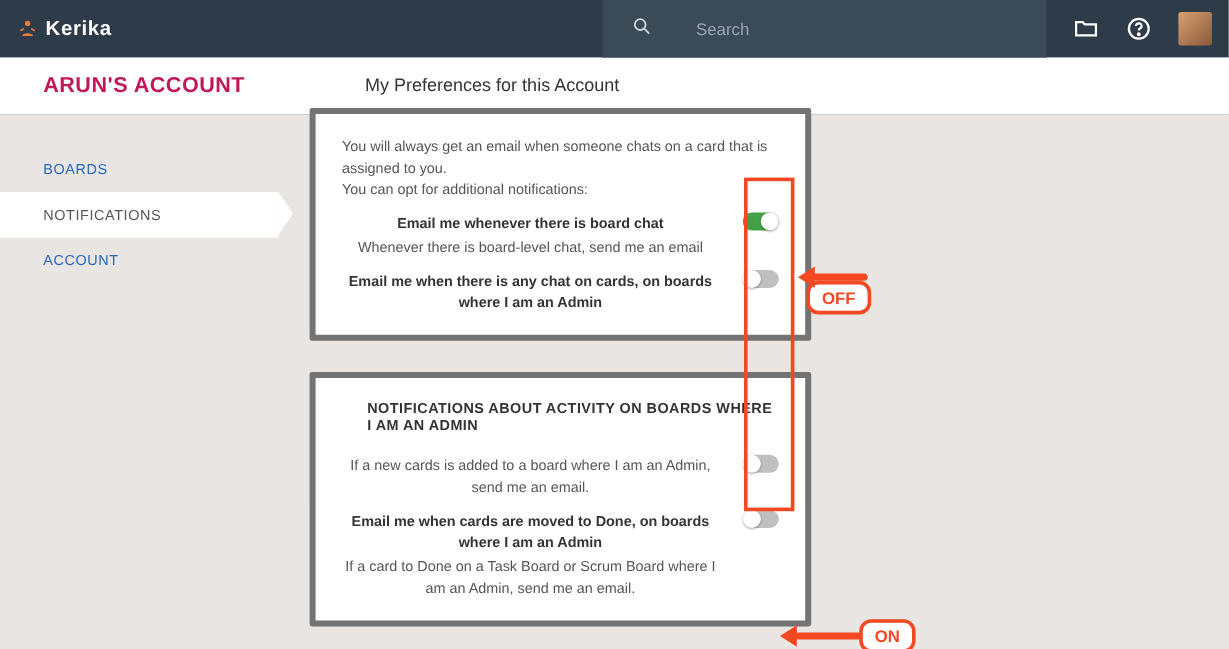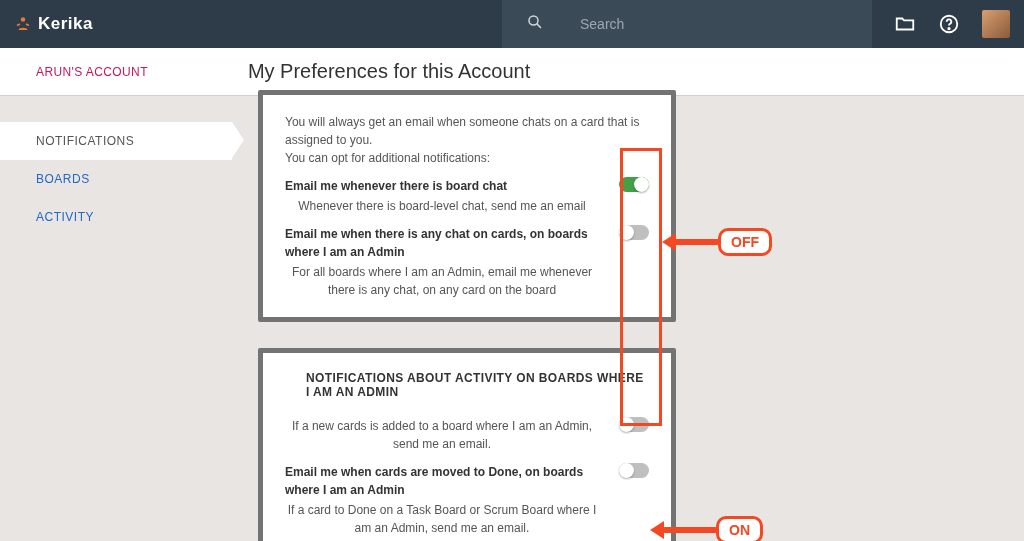--- a/index.html
+++ b/index.html
@@ -8,38 +8,38 @@
   .logo-wrap { display: flex; align-items: center; gap: 6px; }
   .logo-icon { width: 18px; height: 18px; }
   .logo-text { font-weight: bold; font-size: 17px; letter-spacing: 0.5px; }
   .search-wrap { margin-left: auto; display: flex; align-items: center; background: #3a4a57; height: 48px; padding: 0 24px; gap: 36px; width: 370px; }
   .search-input { background: transparent; border: none; color: #cfd6dc; font-size: 14px; outline: none; width: 260px; }
   .search-input::placeholder { color: #9ba7b1; }
   .top-icons { display: flex; align-items: center; gap: 22px; margin-left: 22px; }
   .top-icon svg { display: block; }
   .avatar { width: 28px; height: 28px; border-radius: 2px; background: linear-gradient(135deg,#d9a070,#8a5a3c); }
   .subbar { height: 48px; background: #fff; border-bottom: 1px solid #d0d0d0; display: flex; align-items: center; padding: 0 36px; gap: 100px; }
-  .account-name { color: #c2185b; font-size: 12px; font-weight: 400; letter-spacing: 0.4px; }
-  .page-title { color: #333; font-size: 20px; }
+  .account-name { color: #c2185b; font-size: 18px; font-weight: 700; letter-spacing: 0.4px; }
+  .page-title { color: #333; font-size: 15px; }
   .content-row { display: flex; height: calc(541px - 96px); }
   .sidebar { width: 232px; padding-top: 26px; }
   .side-item { font-size: 12px; letter-spacing: 0.5px; color: #2567c7; padding: 12px 0 12px 36px; cursor: pointer; position: relative; }
   .side-item.active { background: #fff; color: #555; }
   .side-item.active::after {
     content: "";
     position: absolute; right: -12px; top: 0; bottom: 0; width: 0; height: 0;
     border-top: 18px solid transparent;
     border-bottom: 18px solid transparent;
     border-left: 12px solid #fff;
   }
   .main { flex: 1; padding: 0 26px 0 26px; overflow: visible; position: relative; }
   .card { background: #fff; border: 5px solid #737373; border-radius: 2px; padding: 18px 22px; width: 418px; margin-bottom: 26px; }
   .card-desc { font-size: 12px; color: #555; line-height: 1.5; margin-bottom: 10px; }
   .pref-row { position: relative; padding-right: 50px; margin-top: 10px; }
-  .pref-title { font-size: 12px; font-weight: bold; color: #333; line-height: 1.5; }
+  .pref-title { font-size: 12px; font-weight: bold; color: #333; line-height: 1.5; text-align: center; }
   .pref-desc  { font-size: 12px; color: #555; line-height: 1.5; margin-top: 2px; text-align: center; }
   .section-head { font-size: 12px; font-weight: bold; color: #333; letter-spacing: 0.4px; margin-bottom: 18px; margin-left: 21px; }
   .toggle { position: absolute; right: 0; top: 0; width: 30px; height: 15px; border-radius: 8px; background: #bfbfbf; cursor: pointer; }
   .toggle .knob { position: absolute; width: 15px; height: 15px; border-radius: 50%; background: #fff; box-shadow: 0 1px 2px rgba(0,0,0,0.3); top: 0; left: 0; transition: none; }
   .toggle.on { background: #43a047; }
   .toggle.on .knob { left: 15px; }
   
   .hl-box { position: absolute; border: 3px solid #f44822; pointer-events: none; }
   
   .callout { position: absolute; display: flex; align-items: center; pointer-events: none; }
@@ -90,42 +90,41 @@
   </div>
 </div>
 
 <div class="subbar">
   <span class="account-name">ARUN'S ACCOUNT</span>
   <span class="page-title">My Preferences for this Account</span>
 </div>
 
 <div class="content-row">
   <div class="sidebar">
+    <div class="side-item">BOARDS</div>
     <div class="side-item active">NOTIFICATIONS</div>
-    <div class="side-item">BOARDS</div>
-    <div class="side-item">ACTIVITY</div>
+    <div class="side-item">ACCOUNT</div>
   </div>
 
   <div class="main">
 
     <div class="card" style="margin-top:-6px;">
       <div class="card-desc">
         <span>You will always get an email when someone chats on a card that is assigned to you.</span><br>
         <span>You can opt for additional notifications:</span>
       </div>
       <div class="pref-row">
         <div class="pref-title">Email me whenever there is board chat</div>
         <div class="pref-desc">Whenever there is board-level chat, send me an email</div>
         <div class="toggle on">
             <div class="knob"></div>
           </div>
       </div>
       <div class="pref-row">
         <div class="pref-title">Email me when there is any chat on cards, on boards where I am an Admin</div>
-        <div class="pref-desc">For all boards where I am an Admin, email me whenever there is any chat, on any card on the board</div>
         <div class="toggle">
             <div class="knob"></div>
           </div>
       </div>
     </div>
 
     <div class="card">
       <div class="section-head">NOTIFICATIONS ABOUT ACTIVITY ON BOARDS WHERE I AM AN ADMIN</div>
       <div class="pref-row">
         <div class="pref-desc">If a new cards is added to a board where I am an Admin, send me an email.</div>
@@ -138,21 +137,21 @@
         <div class="pref-desc">If a card to Done on a Task Board or Scrum Board where I am an Admin, send me an email.</div>
         <div class="toggle">
             <div class="knob"></div>
           </div>
       </div>
 
     </div>
 
     <div class="hl-box" style="left:388px; top:52px; width:42px; height:278px;"></div>
 
-    <div class="callout" style="left:442px; top:132px;">
+    <div class="callout" style="left:442px; top:132px;flex-direction:column;">
       <div class="arrow-line" style="width:46px;"></div>
       <div class="pill">OFF</div>
     </div>
 
     <div class="callout" style="left:430px; top:420px;">
       <div class="arrow-line" style="width:56px;"></div>
       <div class="pill">ON</div>
     </div>
 
   </div>

